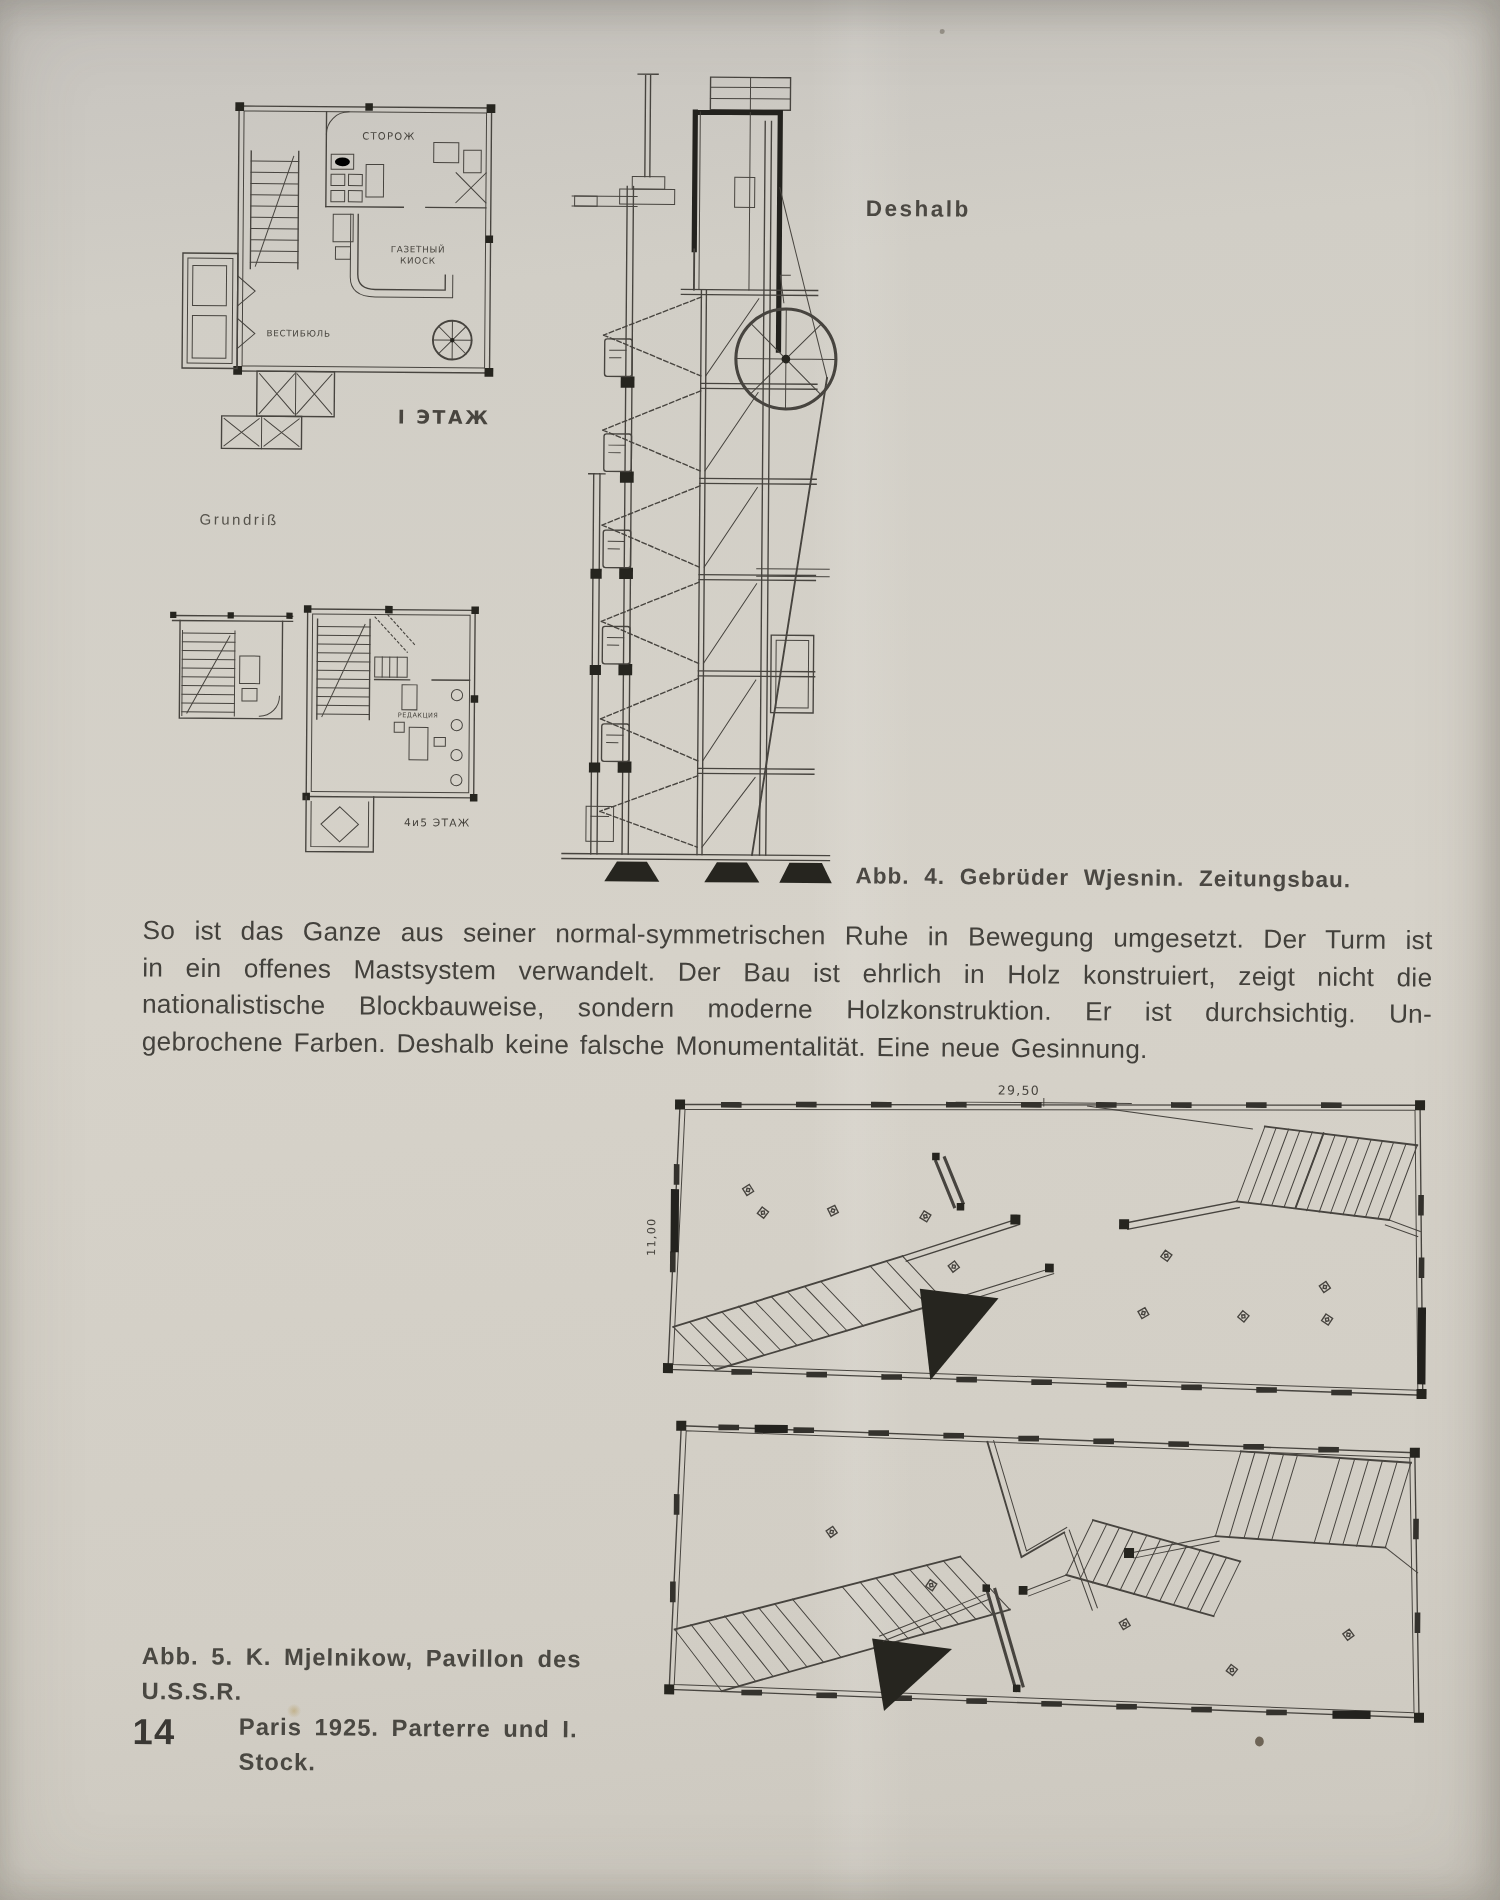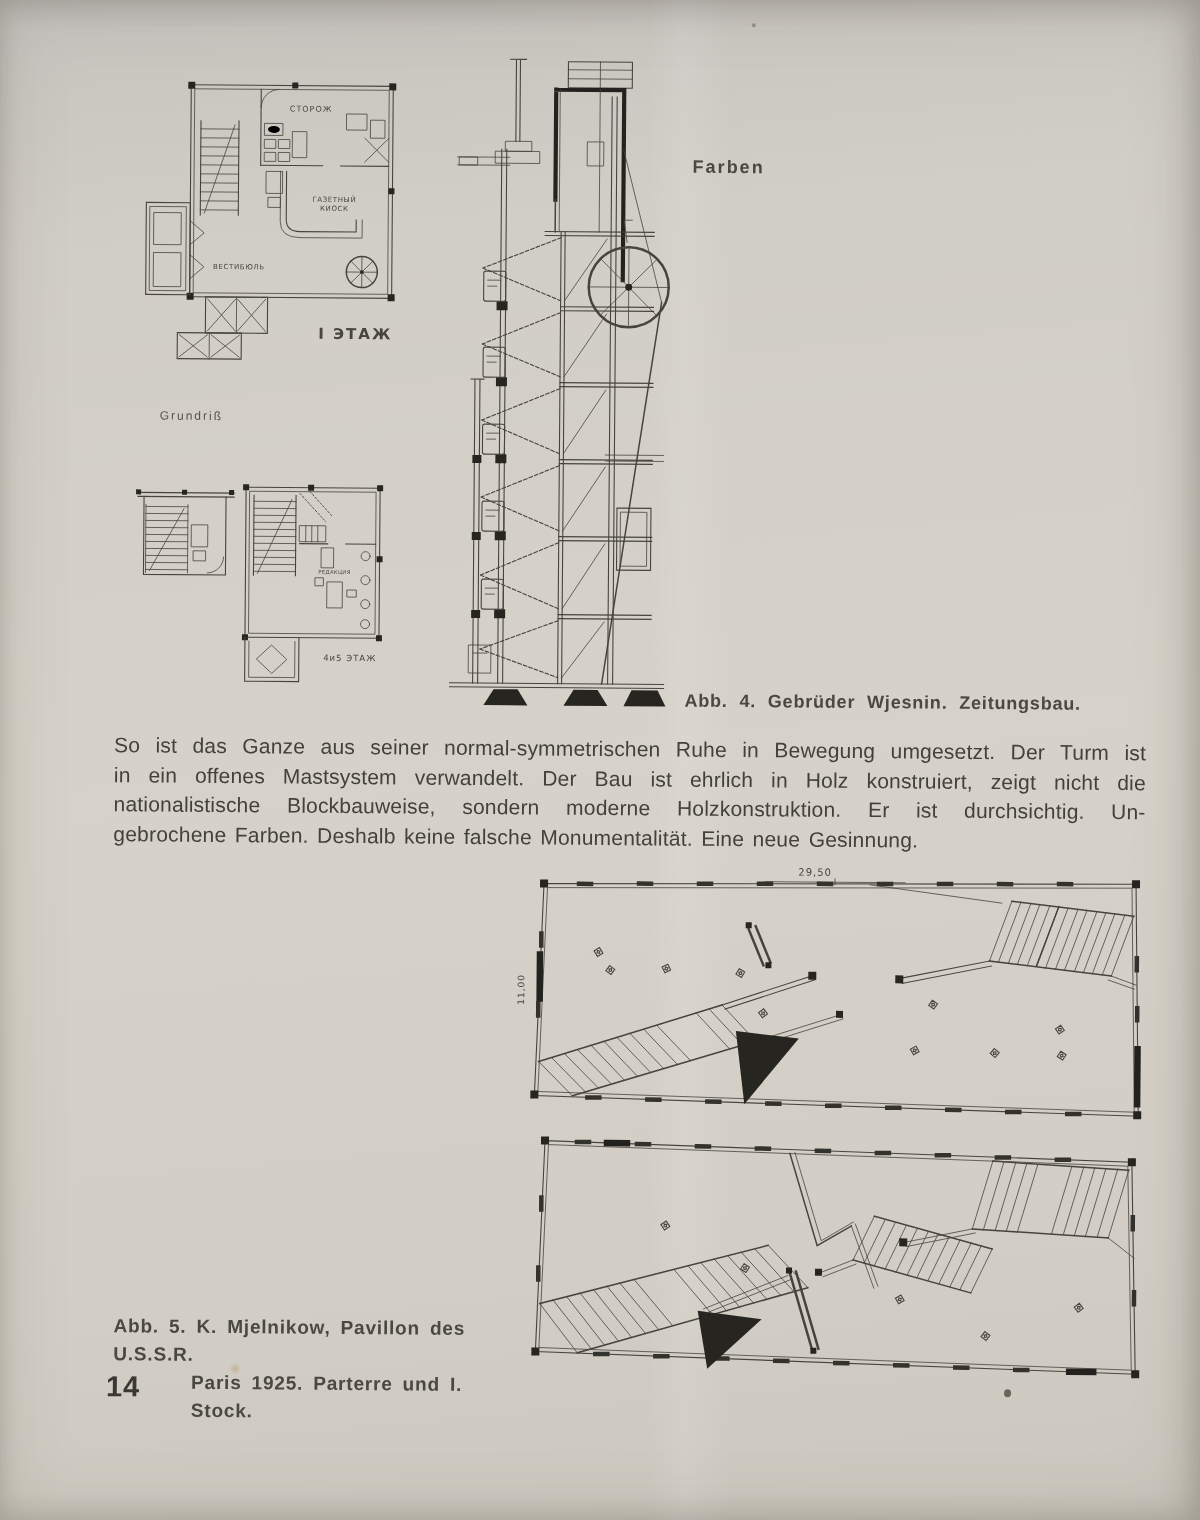--- a/index.html
+++ b/index.html
@@ -222,21 +222,21 @@
     <rect x="174" y="462" width="26" height="54" class="thin"></rect>
 
     <path d="M4,634 H218 M4,638 H218"></path>
     <rect x="23" y="596" width="22" height="28" class="thin"></rect>
         <path class="thin" d="M27,604 h14"></path>
     <path class="fill" d="M38,656 L82,656 L72,640 L48,640 Z"></path>
     <path class="fill" d="M118,656 L162,656 L152,640 L128,640 Z"></path>
     <path class="fill" d="M178,656 L220,656 L212,640 L186,640 Z"></path>
   </svg>
 
-  <div class="abs schnitt" style="left:688px;top:156px">Farben</div>
+  <div class="abs schnitt" style="left:688px;top:156px">Deshalb</div>
 
   <div class="abs cap" style="left:684px;top:690px">Abb. 4. Gebrüder Wjesnin. Zeitungsbau.</div>
 
   <div class="abs para" style="left:114px;top:734px">
     <div class="pl">So ist das Ganze aus seiner normal-symmetrischen Ruhe in Bewegung umgesetzt. Der Turm ist</div>
     <div class="pl">in ein offenes Mastsystem verwandelt. Der Bau ist ehrlich in Holz konstruiert, zeigt nicht die</div>
     <div class="pl">nationalistische Blockbauweise, sondern moderne Holzkonstruktion. Er ist durchsichtig. Un-</div>
     <div class="pl last">gebrochene Farben. Deshalb keine falsche Monumentalität. Eine neue Gesinnung.</div>
   </div>
 

